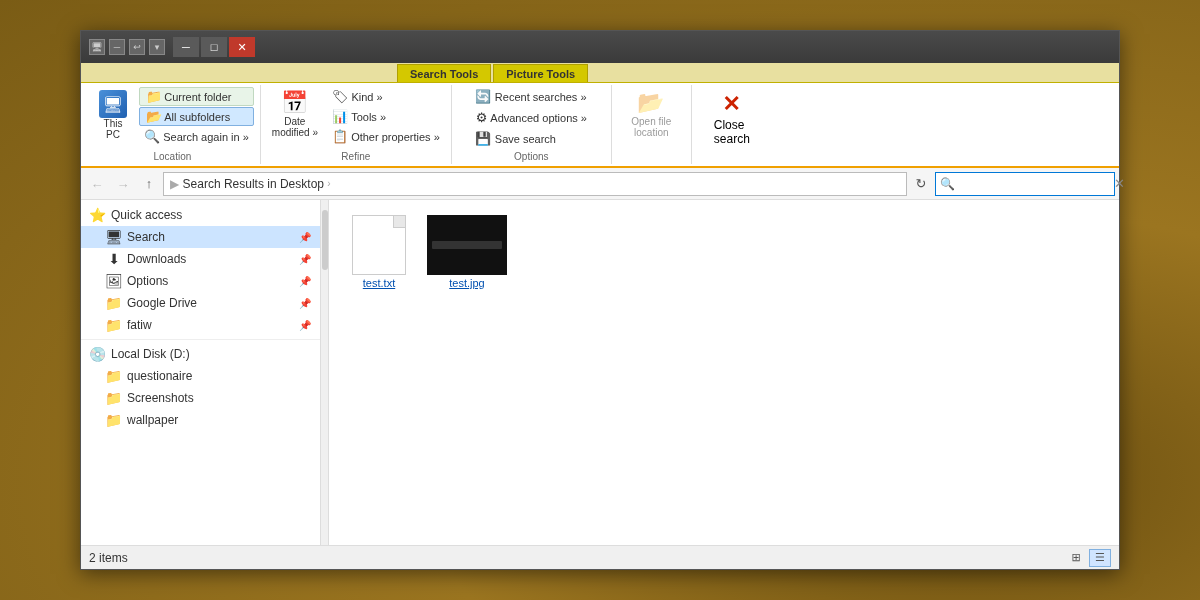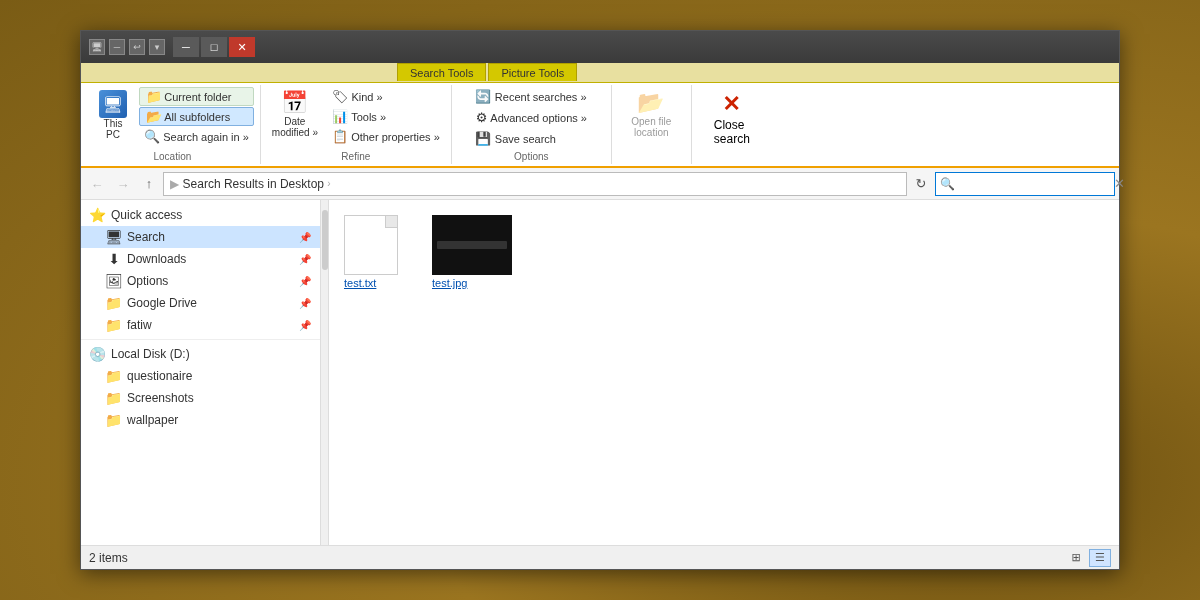--- a/index.html
+++ b/index.html
@@ -285,21 +285,21 @@
       display: flex;
       flex-wrap: wrap;
       align-content: flex-start;
       gap: 8px;
       overflow-y: auto;
       position: relative;
     }
     .file-item {
       display: flex;
       flex-direction: column;
-      align-items: flex-start;
+      align-items: center;
       width: 80px;
       padding: 4px;
       cursor: pointer;
       border: 1px solid transparent;
       border-radius: 2px;
     }
     .file-name {
       font-size: 11px;
       color: #333;
       text-align: center;
@@ -350,21 +350,21 @@
       <div class="tb-icon">↩</div>
       <div class="tb-icon">▾</div>
     </div>
     <div class="title-bar-controls">
       <button class="ctrl-btn">─</button>
       <button class="ctrl-btn">□</button>
       <button class="ctrl-btn close">✕</button>
     </div>
   </div>
 
-  <div style="display:flex; background:#e8e0a0; height:20px; align-items:flex-start; border-bottom:1px solid #c0b000; padding-left: 316px;">
+  <div style="display:flex; background:#e8e0a0; height:20px; align-items:flex-end; border-bottom:1px solid #c0b000; padding-left: 316px; font-weight: bold;">
     <div class="tool-tab">
       <span>Search Tools</span>
     </div>
     <div class="tool-tab">
       <span>Picture Tools</span>
     </div>
   </div>
 
 
   <div class="ribbon">

